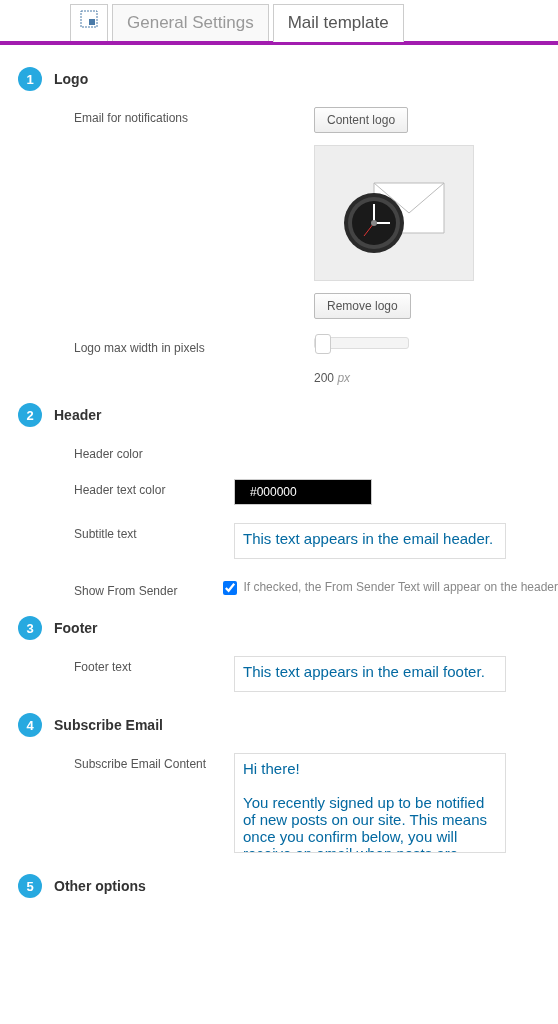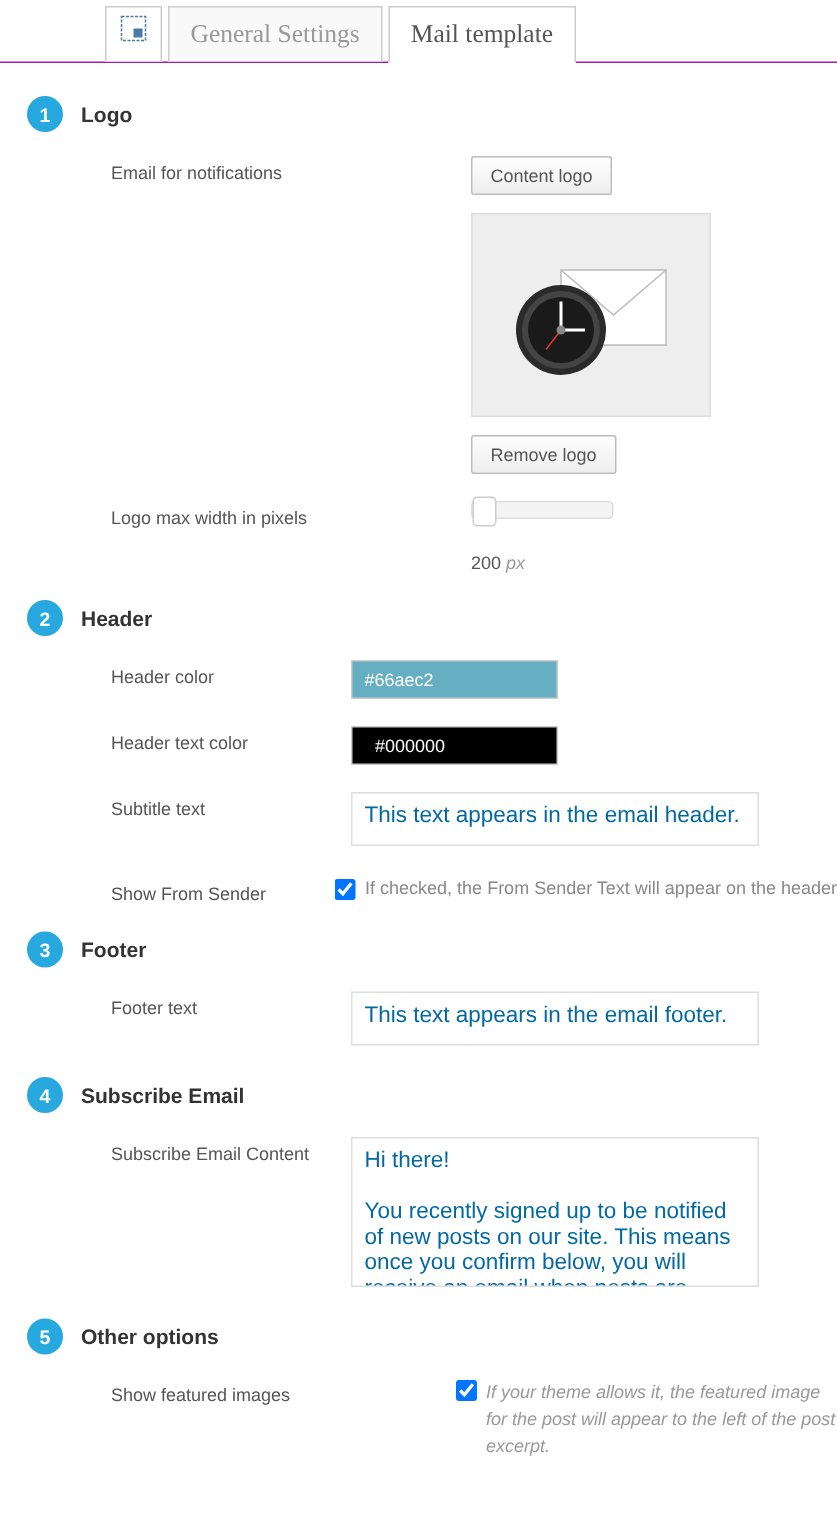--- a/index.html
+++ b/index.html
@@ -1,17 +1,17 @@
 <!DOCTYPE html>
 <html><head>
 <meta charset="utf-8">
 <style>
 * { box-sizing: border-box; margin: 0; padding: 0; }
 body { font-family: Arial, Helvetica, sans-serif; font-size: 13px; color: #444; background: #fff; width: 558px; overflow: hidden; }
-.tabs { display: flex; gap: 4px; padding: 4px 0 0 70px; border-bottom: 1px solid #a21caf; font-family: Liberation Serif, serif; }
+.tabs { display: flex; gap: 4px; padding: 4px 0 0 70px; border-bottom: 4px solid #a21caf; }
 .tab { border: 1px solid #ccc; border-bottom: none; padding: 8px 14px; font-size: 17px; color: #999; background: #f9f9f9; cursor: pointer; }
 .tab.icon-tab { padding: 4px 8px; background: #fff; }
 .tab.active { background: #fff; color: #555; border-bottom: 1px solid #fff; margin-bottom: -1px; }
 .content { padding: 10px 0 20px 18px; }
 .section { margin-top: 12px; }
 .section-head { display: flex; align-items: center; gap: 12px; margin-bottom: 16px; }
 .badge { width: 24px; height: 24px; border-radius: 50%; background: #27a9e0; color: #fff; display: flex; align-items: center; justify-content: center; font-size: 13px; font-weight: bold; }
 .section-title { font-size: 14px; font-weight: bold; color: #333; }
 .row { display: flex; margin-bottom: 18px; padding-left: 56px; }
 .row-label { width: 160px; font-size: 12px; color: #555; padding-top: 4px; }
@@ -85,21 +85,20 @@
     </div>
   </div>
 
   <div class="section">
     <div class="section-head">
       <div class="badge">2</div>
       <div class="section-title">Header</div>
     </div>
     <div class="row">
       <div class="row-label">Header color</div>
-      <div class="row-field"><input class="color-input ci-blue" value="#66aec2" style=""></div>
     </div>
     <div class="row">
       <div class="row-label">Header text color</div>
       <div class="row-field"><input class="color-input ci-black" value="#000000" style=""></div>
     </div>
     <div class="row">
       <div class="row-label">Subtitle text</div>
       <div class="row-field"><textarea class="textarea" style="">This text appears in the email header.</textarea></div>
     </div>
     <div class="row">
@@ -135,24 +134,15 @@
 
 You recently signed up to be notified of new posts on our site. This means once you confirm below, you will receive an email when posts are published.</textarea></div>
     </div>
   </div>
 
   <div class="section">
     <div class="section-head">
       <div class="badge">5</div>
       <div class="section-title">Other options</div>
     </div>
-    <div class="row">
-      <div class="row-label">Show featured images</div>
-      <div class="row-field" style="padding-left:70px;">
-        <label class="chk-line italic">
-          <input type="checkbox" checked="" style="">
-          <span>If your theme allows it, the featured image for the post will appear to the left of the post excerpt.</span>
-        </label>
-      </div>
-    </div>
   </div>
 
 </div>
 
 </body></html>

